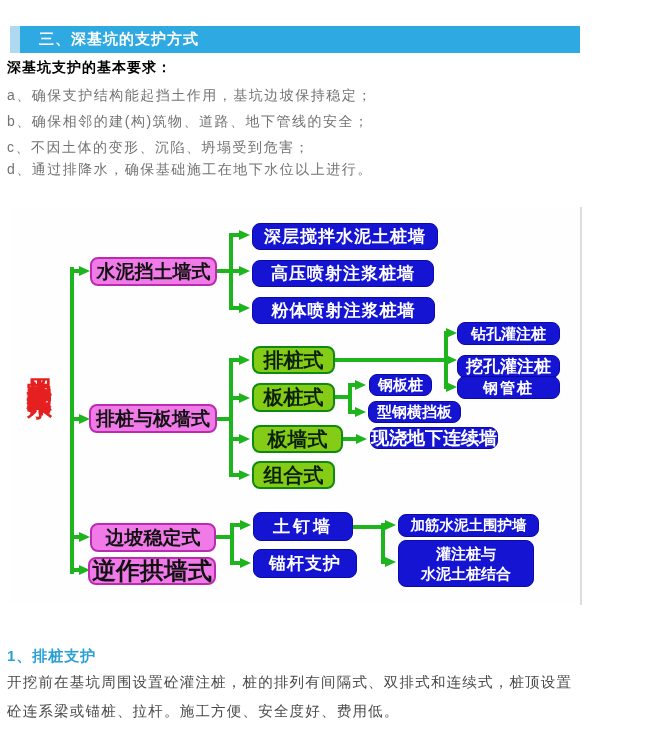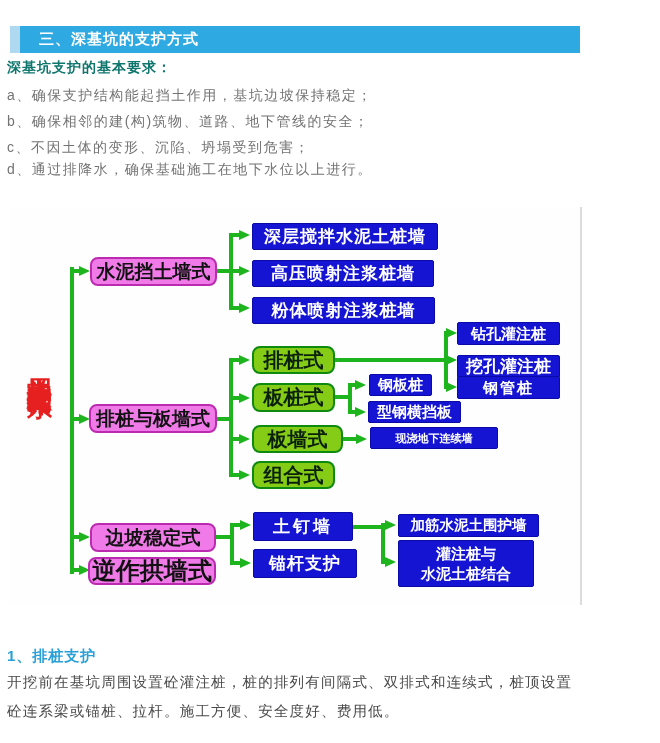--- a/index.html
+++ b/index.html
@@ -7,34 +7,34 @@
     position:relative;width:660px;height:743px;background:#ffffff;
     font-family:"Liberation Sans","DejaVu Sans",sans-serif;overflow:hidden;
   }
   
   .banner{position:absolute;left:10px;top:26px;width:570px;height:27px;display:flex;}
   .banner-strip{width:10px;height:100%;background:#aed9f0;}
   .banner-main{flex:1;background:#2fa9e1;display:flex;align-items:center;}
   .banner-title{color:#ffffff;font-weight:bold;font-size:15px;letter-spacing:1px;padding-left:19px;}
   
   .intro-heading{position:absolute;left:7px;top:59px;font-size:14px;font-weight:bold;
-    color:#0f766e;letter-spacing:1px;}
+    color:#000000;letter-spacing:1px;}
   .req{position:absolute;left:7px;font-size:14px;color:#737373;letter-spacing:1.5px;white-space:nowrap;}
   
   .diagram{position:absolute;left:10px;top:207px;width:570px;height:398px;background:#fefefe;
     border-right:2px solid #dcdcdc;}
   .connectors{position:absolute;left:0;top:0;}
   .side-title{position:absolute;left:14px;top:46px;height:226px;width:32px;
     writing-mode:vertical-rl;text-orientation:upright;
     color:#e62020;font-size:25px;font-weight:bold;letter-spacing:2px;line-height:32px;text-align:center;}
   .node{position:absolute;display:flex;align-items:center;justify-content:center;
     font-weight:bold;border-radius:8px;box-sizing:border-box;text-align:center;line-height:1.15;}
   .pink{background:#f17ae9;border:2px solid #bb2bb0;color:#111111;}
   .green{background:#84cc16;border:2px solid #0e8a0e;color:#0b200b;}
-  .blue{background:#1414d2;border:1px solid #0a0aa8;color:#ffffff;border-radius:2px;}
+  .blue{background:#1414d2;border:1px solid #0a0aa8;color:#ffffff;border-radius:8px;}
   .pre{white-space:pre-line;}
   
   .sub-heading{position:absolute;left:7px;top:647px;font-size:15px;font-weight:bold;
     color:#29a0d8;letter-spacing:1px;}
   .body-text{position:absolute;left:7px;top:668px;width:578px;font-size:14.5px;
     color:#4a4a4a;letter-spacing:1.2px;line-height:29px;}
 </style>
 </head>
 <body>
 
@@ -118,21 +118,21 @@
     <div class="node green" style="left:242px;top:139px;width:83px;height:28px;font-size:20px;">排桩式</div>
     <div class="node green" style="left:242px;top:176px;width:83px;height:29px;font-size:20px;">板桩式</div>
     <div class="node green" style="left:242px;top:218px;width:91px;height:28px;font-size:20px;">板墙式</div>
     <div class="node green" style="left:242px;top:254px;width:83px;height:28px;font-size:20px;">组合式</div>
 
     <div class="node blue" style="left:447px;top:115px;width:103px;height:23px;font-size:15px;">钻孔灌注桩</div>
     <div class="node blue" style="left:447px;top:148px;width:103px;height:23px;font-size:17px;">挖孔灌注桩</div>
     <div class="node blue" style="left:447px;top:169px;width:103px;height:23px;font-size:15px;letter-spacing:2px;">钢管桩</div>
     <div class="node blue" style="left:359px;top:167px;width:63px;height:22px;font-size:15px;">钢板桩</div>
     <div class="node blue" style="left:358px;top:194px;width:93px;height:22px;font-size:15px;">型钢横挡板</div>
-    <div class="node blue" style="left:360px;top:220px;width:128px;height:22px;font-size:11px;">现浇地下连续墙</div>
+    <div class="node blue" style="left:360px;top:220px;width:128px;height:22px;font-size:18px;">现浇地下连续墙</div>
 
     <div class="node pink" style="left:80px;top:316px;width:126px;height:29px;font-size:19px;">边坡稳定式</div>
     <div class="node pink" style="left:78px;top:350px;width:128px;height:28px;font-size:24px;">逆作拱墙式</div>
     <div class="node blue" style="left:243px;top:305px;width:100px;height:29px;font-size:17px;letter-spacing:3px;">土钉墙</div>
     <div class="node blue" style="left:243px;top:342px;width:104px;height:29px;font-size:17px;letter-spacing:1px;">锚杆支护</div>
     <div class="node blue" style="left:388px;top:307px;width:141px;height:23px;font-size:14.5px;">加筋水泥土围护墙</div>
     <div class="node blue pre" style="left:388px;top:333px;width:136px;height:47px;font-size:15px;line-height:20px;">灌注桩与
 水泥土桩结合</div>
   </div>
 

